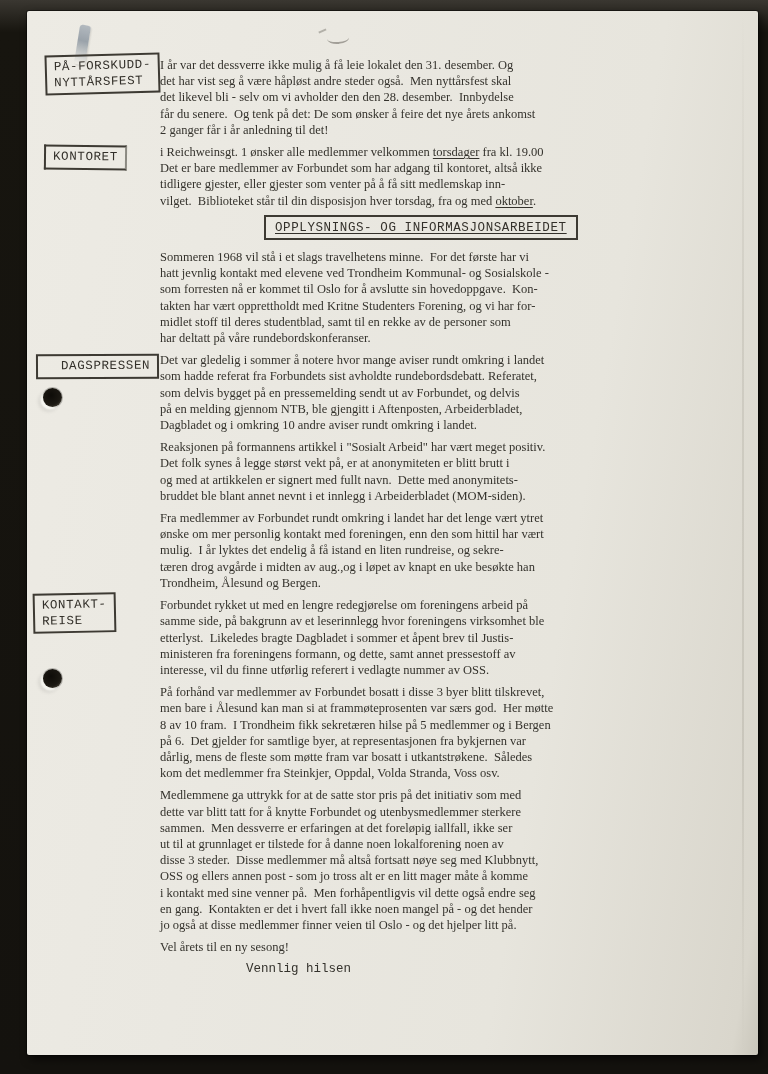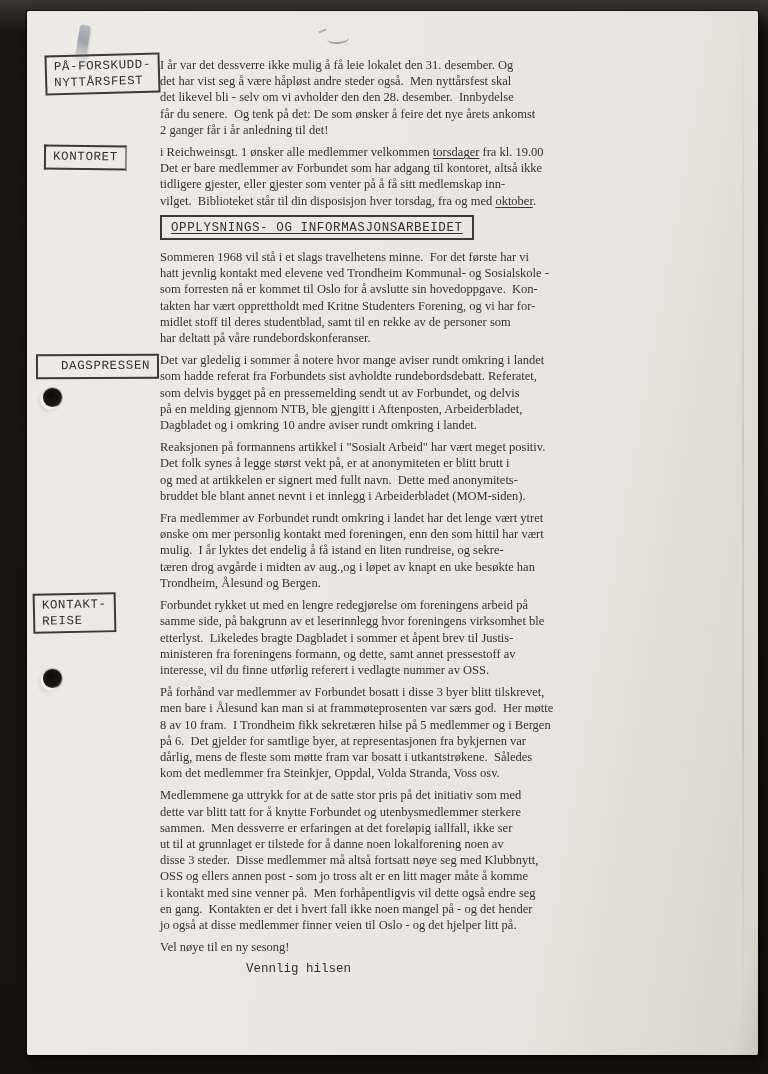--- a/index.html
+++ b/index.html
@@ -69,20 +69,21 @@
   }
   .column p {
     margin:0 0 6px 0;
     white-space:pre-wrap;
     font-family:Liberation Serif, serif;
   }
   .u { text-decoration:underline; text-underline-offset:2px; }
   .section-heading-wrap { margin:4px 0 9px 0; }
   .section-heading {
     display:inline-block;
+    margin-left:104px;
     border:2px solid #3d3a33;
     padding:3px 9px 2px 9px;
     font-size:12.5px;
     letter-spacing:.6px;
     color:#33302a;
     text-decoration:underline;
     text-underline-offset:2px;
   }
   .closing { margin:2px 0 10px 0; white-space:pre-wrap; }
   .signoff  { margin-left:86px; white-space:pre-wrap; }
@@ -157,17 +158,17 @@
     <p>Medlemmene ga uttrykk for at de satte stor pris på det initiativ som med
 dette var blitt tatt for å knytte Forbundet og utenbysmedlemmer sterkere
 sammen.  Men dessverre er erfaringen at det foreløpig iallfall, ikke ser
 ut til at grunnlaget er tilstede for å danne noen lokalforening noen av
 disse 3 steder.  Disse medlemmer må altså fortsatt nøye seg med Klubbnytt,
 OSS og ellers annen post - som jo tross alt er en litt mager måte å komme
 i kontakt med sine venner på.  Men forhåpentligvis vil dette også endre seg
 en gang.  Kontakten er det i hvert fall ikke noen mangel på - og det hender
 jo også at disse medlemmer finner veien til Oslo - og det hjelper litt på.</p>
 
-    <p class="closing">Vel nøye til en ny sesong!</p>
+    <p class="closing">Vel årets til en ny sesong!</p>
 
     <div class="signoff">Vennlig hilsen</div>
   </div>
 </div>
 
 </body></html>

